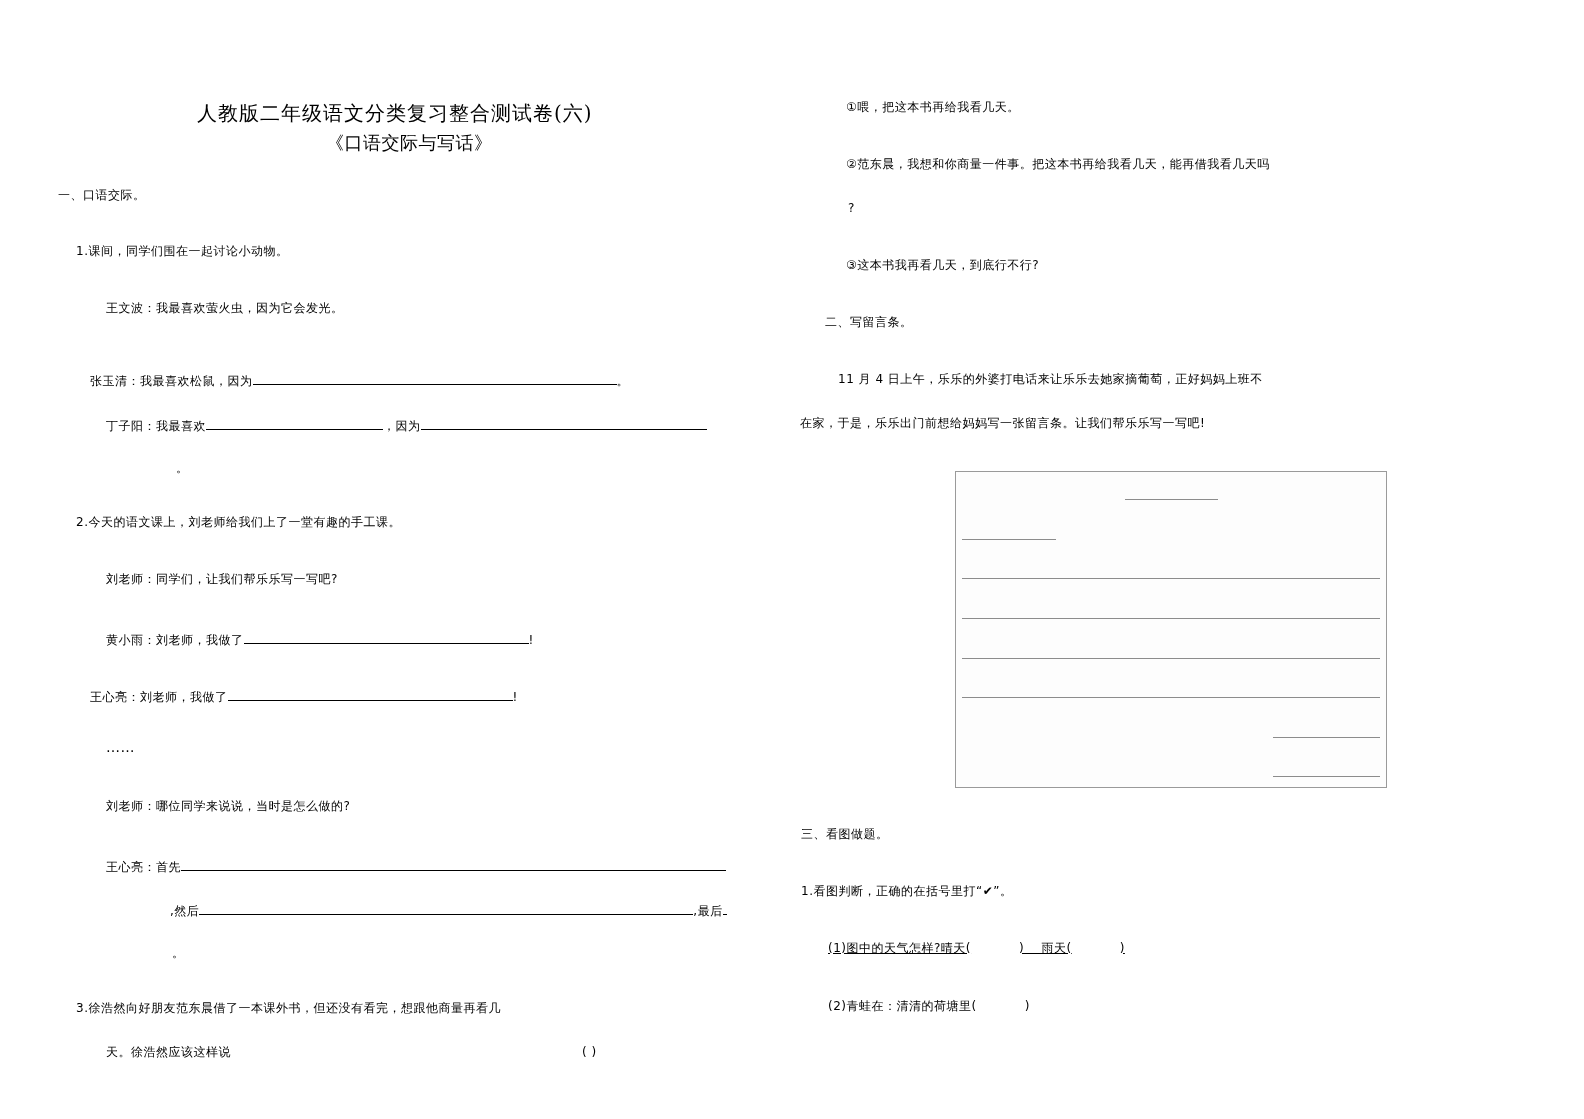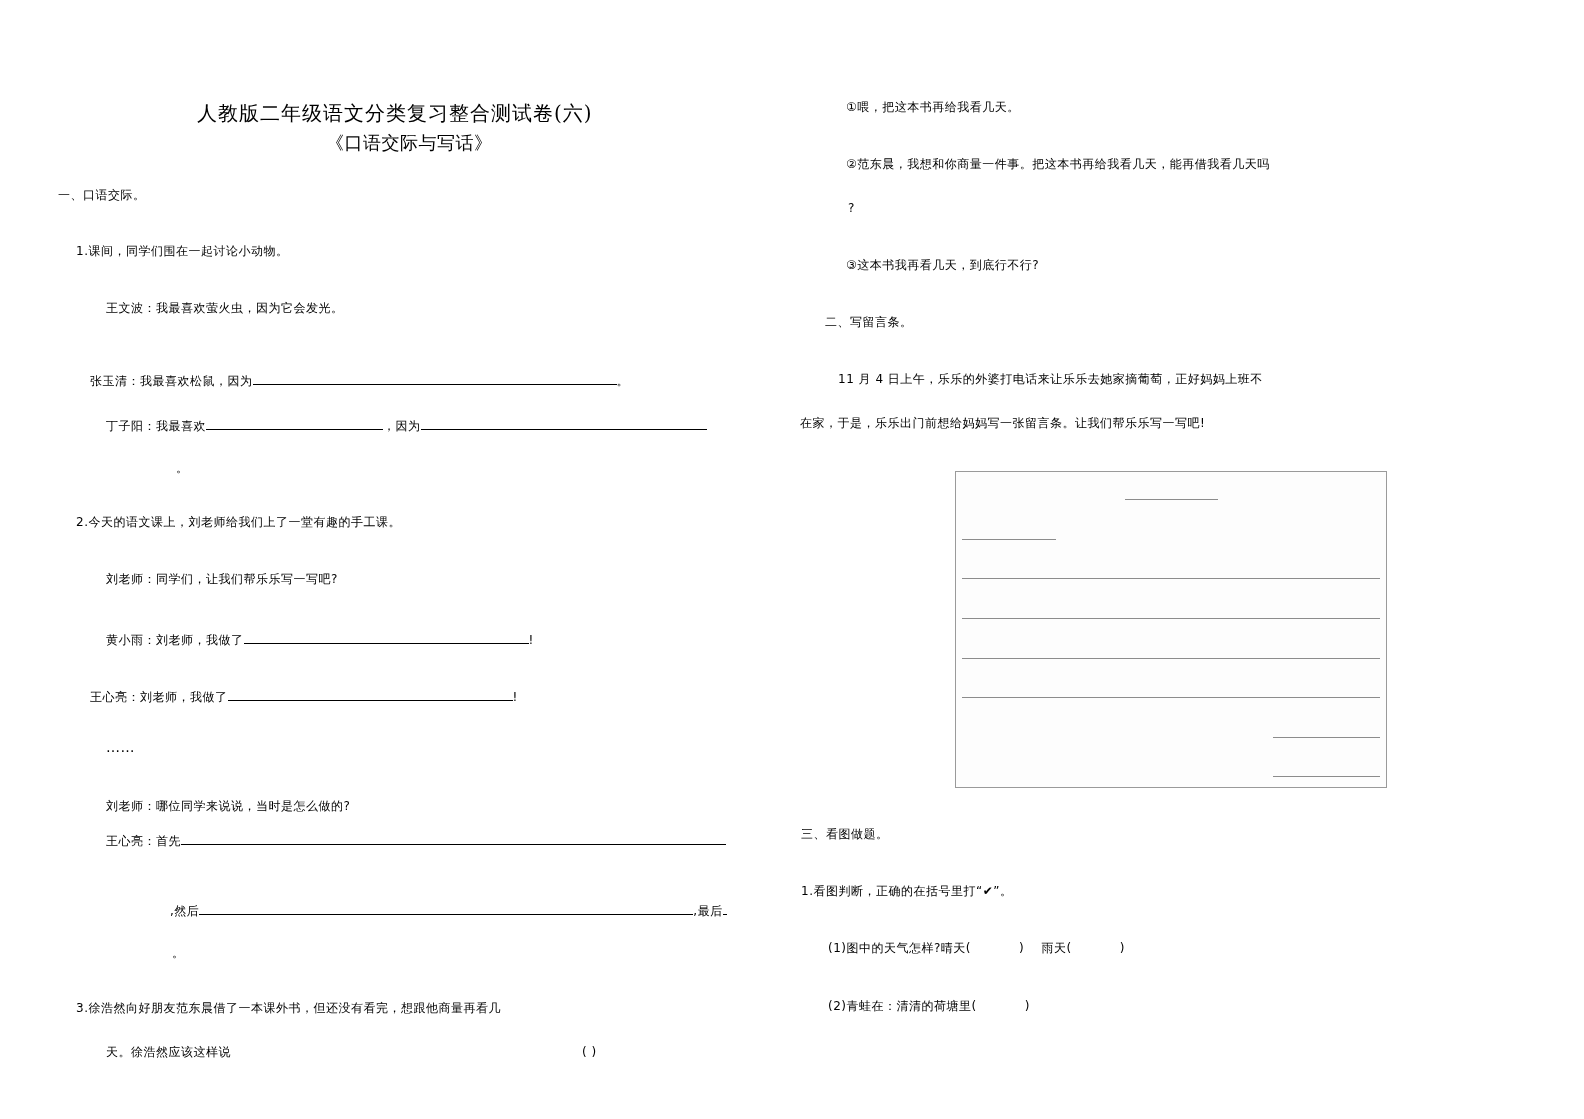--- a/index.html
+++ b/index.html
@@ -41,21 +41,21 @@
   <span>黄小雨：刘老师，我做了</span><span class="blank" style="width:285px;"></span><span>!</span>
 </div>
 
 <div class="t" style="left:90px; top:682px;">
   <span>王心亮：刘老师，我做了</span><span class="blank" style="width:285px;"></span><span>!</span>
 </div>
 
 <div class="t" style="left:106px; top:736px; font-size:14px;">……</div>
 <div class="t" style="left:106px; top:795px;">刘老师：哪位同学来说说，当时是怎么做的?</div>
 
-<div class="t" style="left:106px; top:826px;">
+<div class="t" style="left:106px; top:852px;">
   <span>王心亮：首先</span><span class="blank" style="width:545px;"></span>
 </div>
 
 <div class="t" style="left:170px; top:896px;">
   <span>,然后</span><span class="blank" style="width:494px;"></span><span>,最后</span><span class="blank" style="width:4px;"></span>
 </div>
 <div class="t" style="left:172px; top:942px;">。</div>
 
 <div class="t" style="left:76px; top:997px;">3.徐浩然向好朋友范东晨借了一本课外书，但还没有看完，想跟他商量再看几</div>
 <div class="t" style="left:106px; top:1041px;">天。徐浩然应该这样说</div>
@@ -76,18 +76,18 @@
   <div class="note-line" style="left:6px; top:106px; width:418px;"></div>
   <div class="note-line" style="left:6px; top:146px; width:418px;"></div>
   <div class="note-line" style="left:6px; top:186px; width:418px;"></div>
   <div class="note-line" style="left:6px; top:225px; width:418px;"></div>
   <div class="note-line" style="left:317px; top:265px; width:107px;"></div>
   <div class="note-line" style="left:317px; top:304px; width:107px;"></div>
 </div>
 
 <div class="t" style="left:801px; top:823px;">三、看图做题。</div>
 <div class="t" style="left:801px; top:880px;">1.看图判断，正确的在括号里打“✔”。</div>
-<div class="t" style="left:828px; top:937px;">
+<div class="t" style="left:828px; top:937px;text-decoration:underline;">
   <span>(1)图中的天气怎样?晴天(</span><span class="paren" style="width:48px;"></span><span style="white-space:pre;">)    雨天(</span><span class="paren" style="width:48px;"></span><span>)</span>
 </div>
 <div class="t" style="left:828px; top:995px;">
   <span>(2)青蛙在：清清的荷塘里(</span><span class="paren" style="width:48px;"></span><span>)</span>
 </div>
 
 </body></html>

